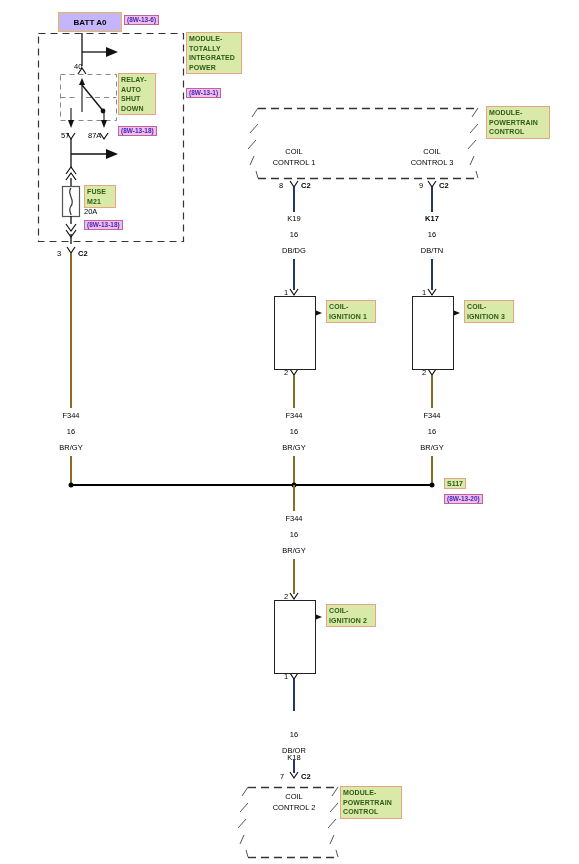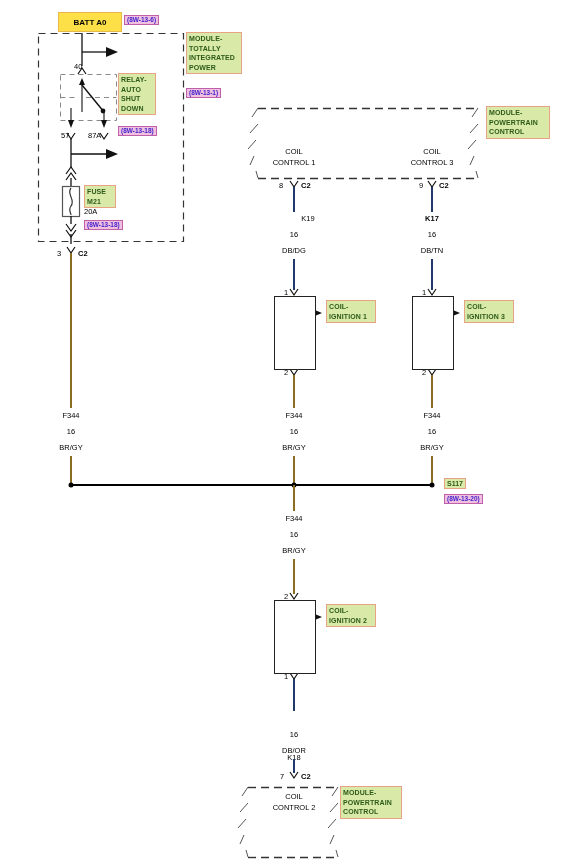--- a/index.html
+++ b/index.html
@@ -34,21 +34,21 @@
   .ref{
     position:absolute;background:#f0c0e0;border:1px solid #c060a8;
     color:#4422cc;font-size:6.5px;line-height:8px;font-weight:bold;
     padding:0 2px;white-space:nowrap;
   }
   .splice-lbl{
     position:absolute;background:#d8e9a8;border:1px solid #e8a384;
     color:#2d5a18;font-size:7px;line-height:9px;font-weight:bold;padding:0 2px;
   }
   .battbox{
-    position:absolute;border:1px solid #e8b84a;background:#fde047;
+    position:absolute;border:1px solid #e8b84a;background:#c4b5fd;
     font-size:8px;font-weight:bold;color:#000;
     display:flex;align-items:center;justify-content:center;
   }
 
   
   .coilbox{position:absolute;border:1.6px solid #222;background:#fff;}
 
   svg{display:block;overflow:visible;}
 </style>
 </head>
@@ -220,21 +220,21 @@
   <div class="t b" style="left:301px;top:181px;">C2</div>
 
   <div class="t c" style="left:432px;top:146px;text-align:center;">
     <span style="white-space:pre-line;display:block;line-height:11px;">COIL
 CONTROL 3</span>
   </div>
   <div class="t" style="left:419px;top:181px;">9</div>
   <div class="t b" style="left:439px;top:181px;">C2</div>
 
   <div class="wire blue" style="left:293px;top:187px;height:25px;"></div>
-  <div class="t c" style="left:308px;top:214px;">K19</div>
+  <div class="t c" style="left:294px;top:214px;">K19</div>
   <div class="t c" style="left:294px;top:230px;">16</div>
   <div class="t c" style="left:294px;top:246px;">DB/DG</div>
   <div class="wire blue" style="left:293px;top:259px;height:31px;"></div>
 
   <div class="wire blue" style="left:431px;top:187px;height:25px;"></div>
   <div class="t c" style="left:432px;top:214px;font-weight:bold;">K17</div>
   <div class="t c" style="left:432px;top:230px;">16</div>
   <div class="t c" style="left:432px;top:246px;">DB/TN</div>
   <div class="wire blue" style="left:431px;top:259px;height:31px;"></div>
 

